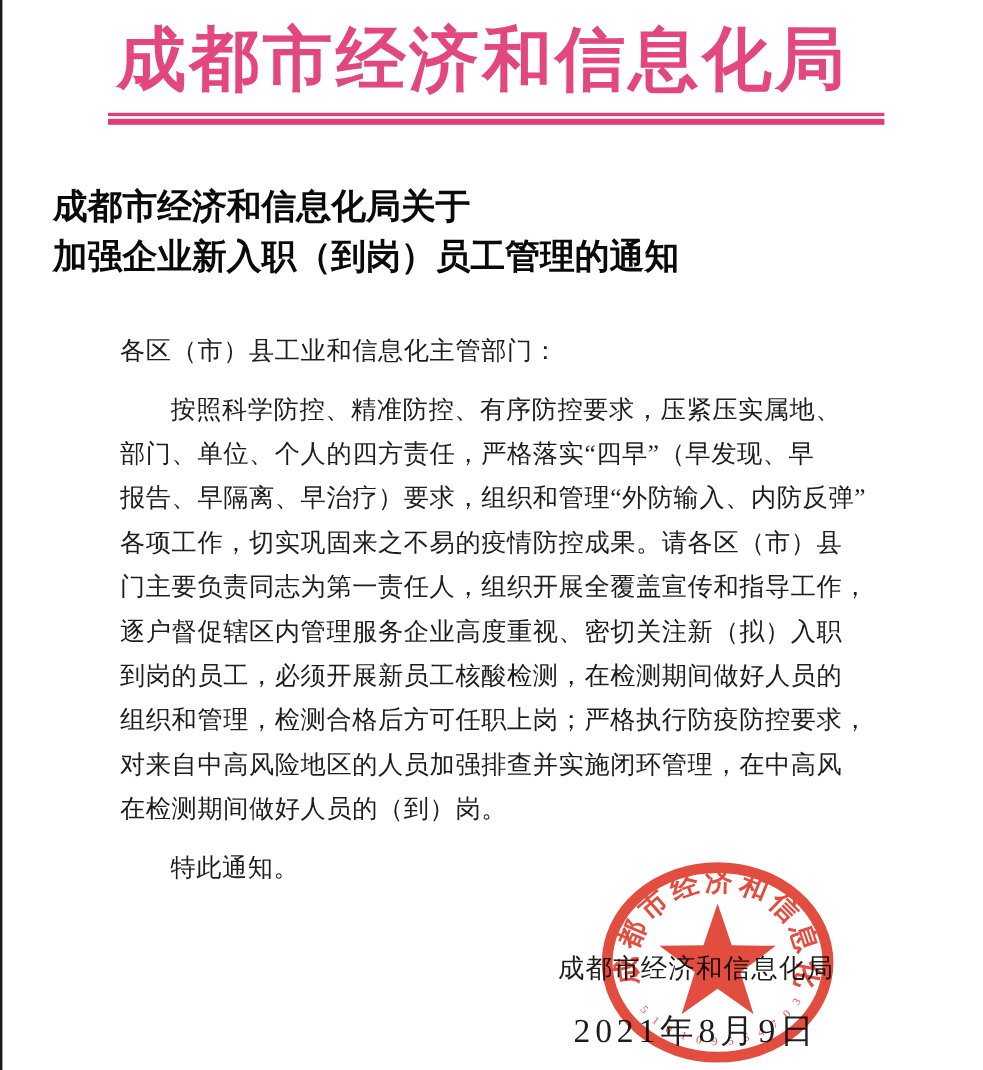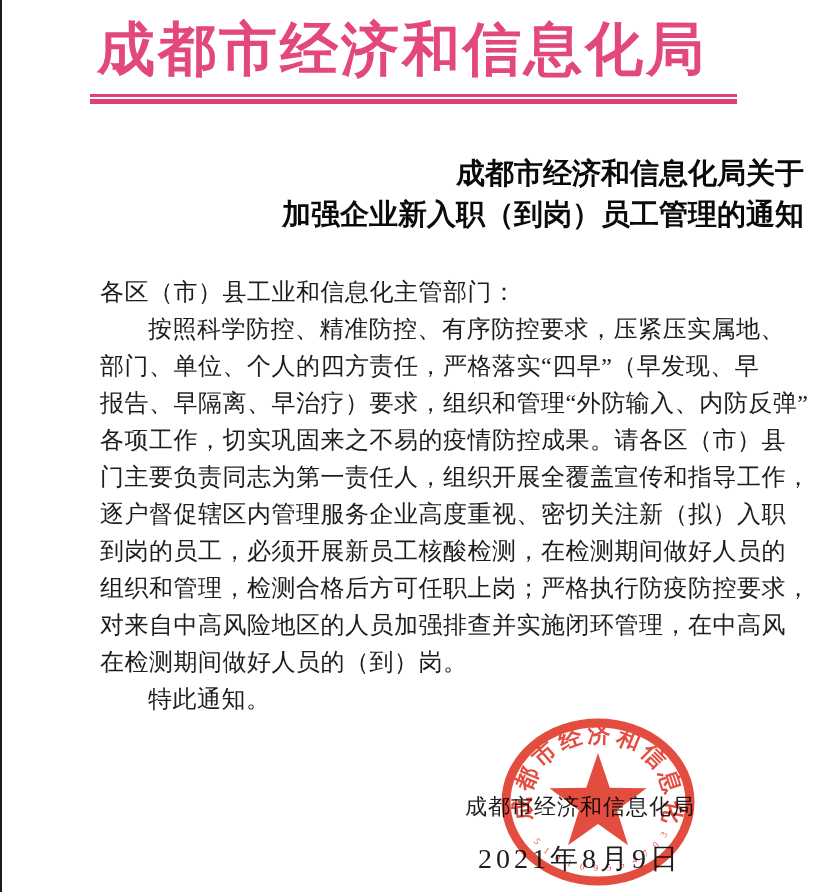--- a/index.html
+++ b/index.html
@@ -38,40 +38,40 @@
     width: 647px; height: 10px;
   }
   .masthead-rule .r1 { height: 3px; background: #dd3f76; }
   .masthead-rule .r2 { height: 2px; background: #ffffff; }
   .masthead-rule .r3 { height: 5px; background: #dd3f76; }
 
   
   .doc-title {
     position: absolute;
     left: 0; right: 4px; top: 153px;
-    text-align: right;
+    text-align: left;
     color: #0a0a0a;
     font-weight: 700;
     font-size: 29px;
     line-height: 41px;
     padding-left: 44px;
   }
 
   
   .doc-body {
     position: absolute;
     left: 100px; top: 274px;
     width: 625px;
     color: #1d1d1d;
-    font-size: 24px;
+    font-size: 21px;
     line-height: 37px;
     letter-spacing: 0.5px;
   }
   .bline { white-space: nowrap; }
-  .indent { text-indent: 2em; }
+  .indent { text-indent: 2em; margin-top: 12px; }
 
   
   .sig-block {
     position: absolute;
     left: 430px; top: 794px;
     width: 300px;
     text-align: center;
     color: #1d1d1d;
   }
   .sig-agency { font-size: 22px; line-height: 26px; letter-spacing: 1px; white-space: nowrap; }

